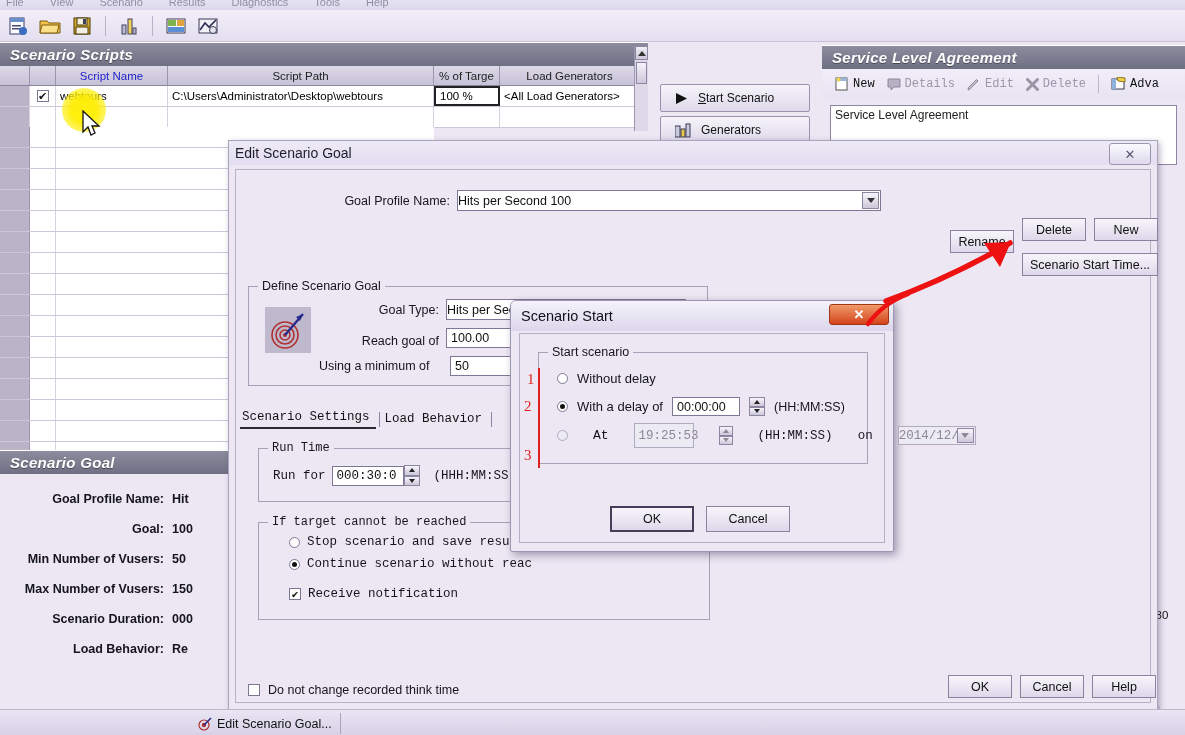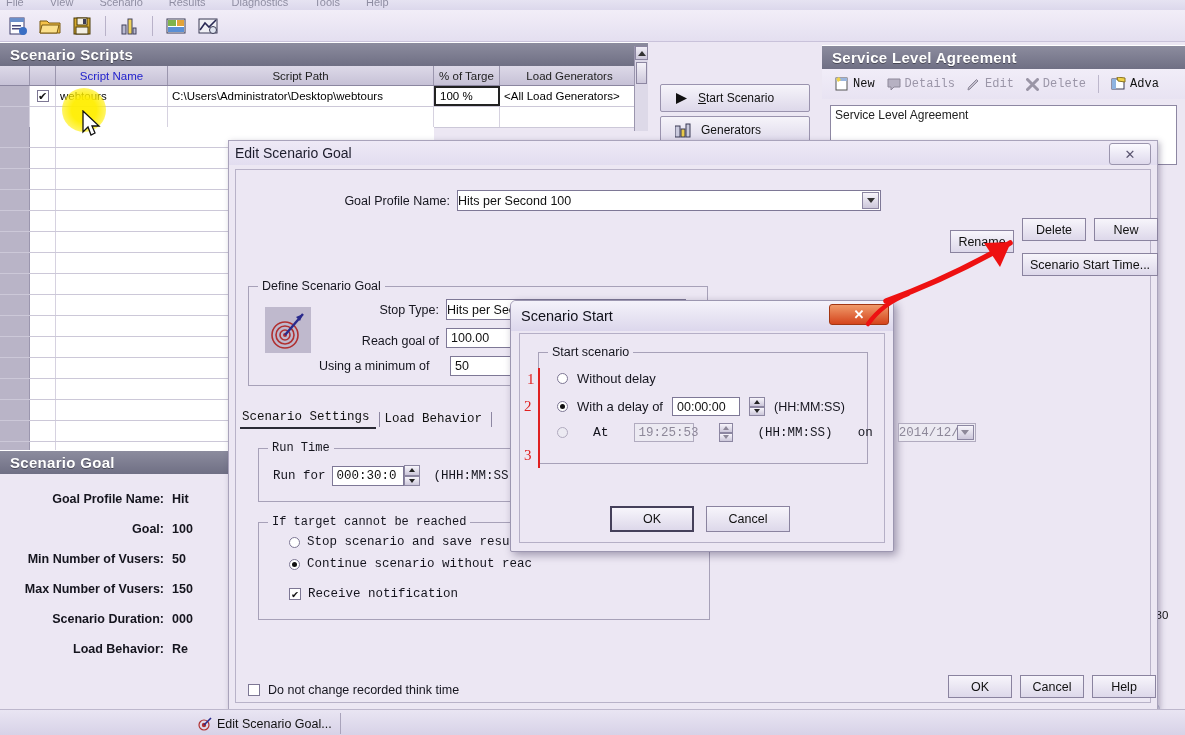--- a/index.html
+++ b/index.html
@@ -32,20 +32,21 @@
   .tbtn { width: 28px; height: 26px; display: flex; align-items: center; justify-content: center; }
   .tsep { width: 1px; height: 20px; background: #b9b2c9; margin: 0 5px; }
 
   
   .panel-hdr {
     background: linear-gradient(#8c8c9e, #6f6f84);
     color: #ffffff; font-weight: bold; font-size: 15px;
     padding: 3px 0 3px 10px; letter-spacing: .3px;
     border-top: 1px solid #ffffff;
     text-shadow: 0 1px 0 rgba(0,0,0,.4);
+    font-style: italic;
   }
 
   
   #scripts-panel { position: absolute; left: 0; top: 42px; width: 648px; height: 85px; }
   .grid-head { display: flex; height: 20px; background: #cfcbdd; border-bottom: 1px solid #8b86a0; }
   .gh {
     border-right: 1px solid #9b96ae; display: flex; align-items: center; justify-content: center;
     font-size: 11.5px; color: #222; background: linear-gradient(#ddd9e8,#c6c1d6);
   }
   .gh.blue { color: #2222cc; }
@@ -587,21 +588,21 @@
             <circle cx="18" cy="26" r="13" fill="none" stroke="#b03030" stroke-width="1.6"></circle>
             <circle cx="18" cy="26" r="9" fill="none" stroke="#b03030" stroke-width="1.6"></circle>
             <circle cx="18" cy="26" r="5" fill="none" stroke="#b03030" stroke-width="1.6"></circle>
             <circle cx="18" cy="26" r="2" fill="#b03030"></circle>
             <line x1="18" y1="26" x2="36" y2="5" stroke="#2a2a8c" stroke-width="2.4"></line>
             <polygon points="36,5 29,8 33,12" fill="#2a2a8c"></polygon>
           </svg>
         </div>
 
         <div class="frm-row" style="position:absolute; left:70px; top:12px;">
-          <span class="lbl" style="width:120px; text-align:right; margin-right:7px;">Stop Type:</span>
+          <span class="lbl" style="width:120px; text-align:right; margin-right:7px;">Goal Type:</span>
           <div class="combo" style="width:240px;">
             <span>Hits per Second</span>
             <span class="arrow">
                 <span class="caret"></span>
               </span>
           </div>
         </div>
 
         <div class="frm-row" style="position:absolute; left:70px; top:41px;align-items:flex-end;">
           <span class="lbl" style="width:120px; text-align:right; margin-right:7px;">Reach goal of</span>
@@ -711,21 +712,21 @@
             <div>
                 <span class="dn"></span>
               </div>
           </div>
           <span class="lbl" style="font-size:12.5px;">(HH:MM:SS)</span>
         </div>
 
         <div style="position:absolute; left:18px; top:70px; display:flex; align-items:center; gap:25px;font-family:Liberation Mono, monospace;">
           <span class="radio dim"></span>
           <span class="lbl" style="font-size:13px;">At</span>
-          <div class="tbox dim" style="width:60px; height:19px; font-size:12.5px;">
+          <div class="tbox dim" style="width:60px; height:25px; font-size:12.5px;">
             <span>19:25:53</span>
           </div>
           <div class="spin" style="height:19px; width:14px;">
             <div>
                 <span class="up" style="border-bottom-color:#8d8899"></span>
               </div>
             <div>
                 <span class="dn" style="border-top-color:#8d8899"></span>
               </div>
           </div>

